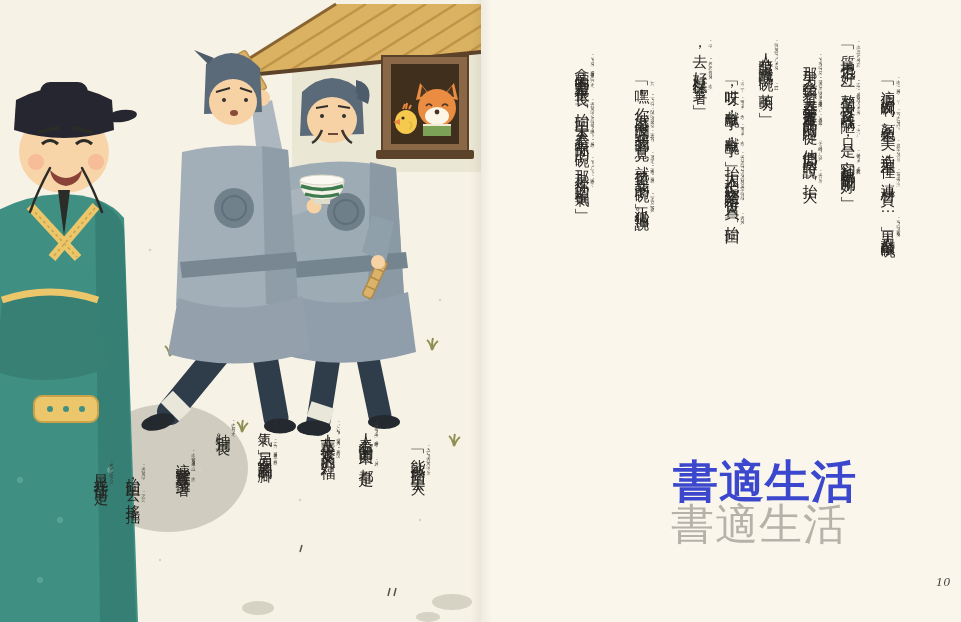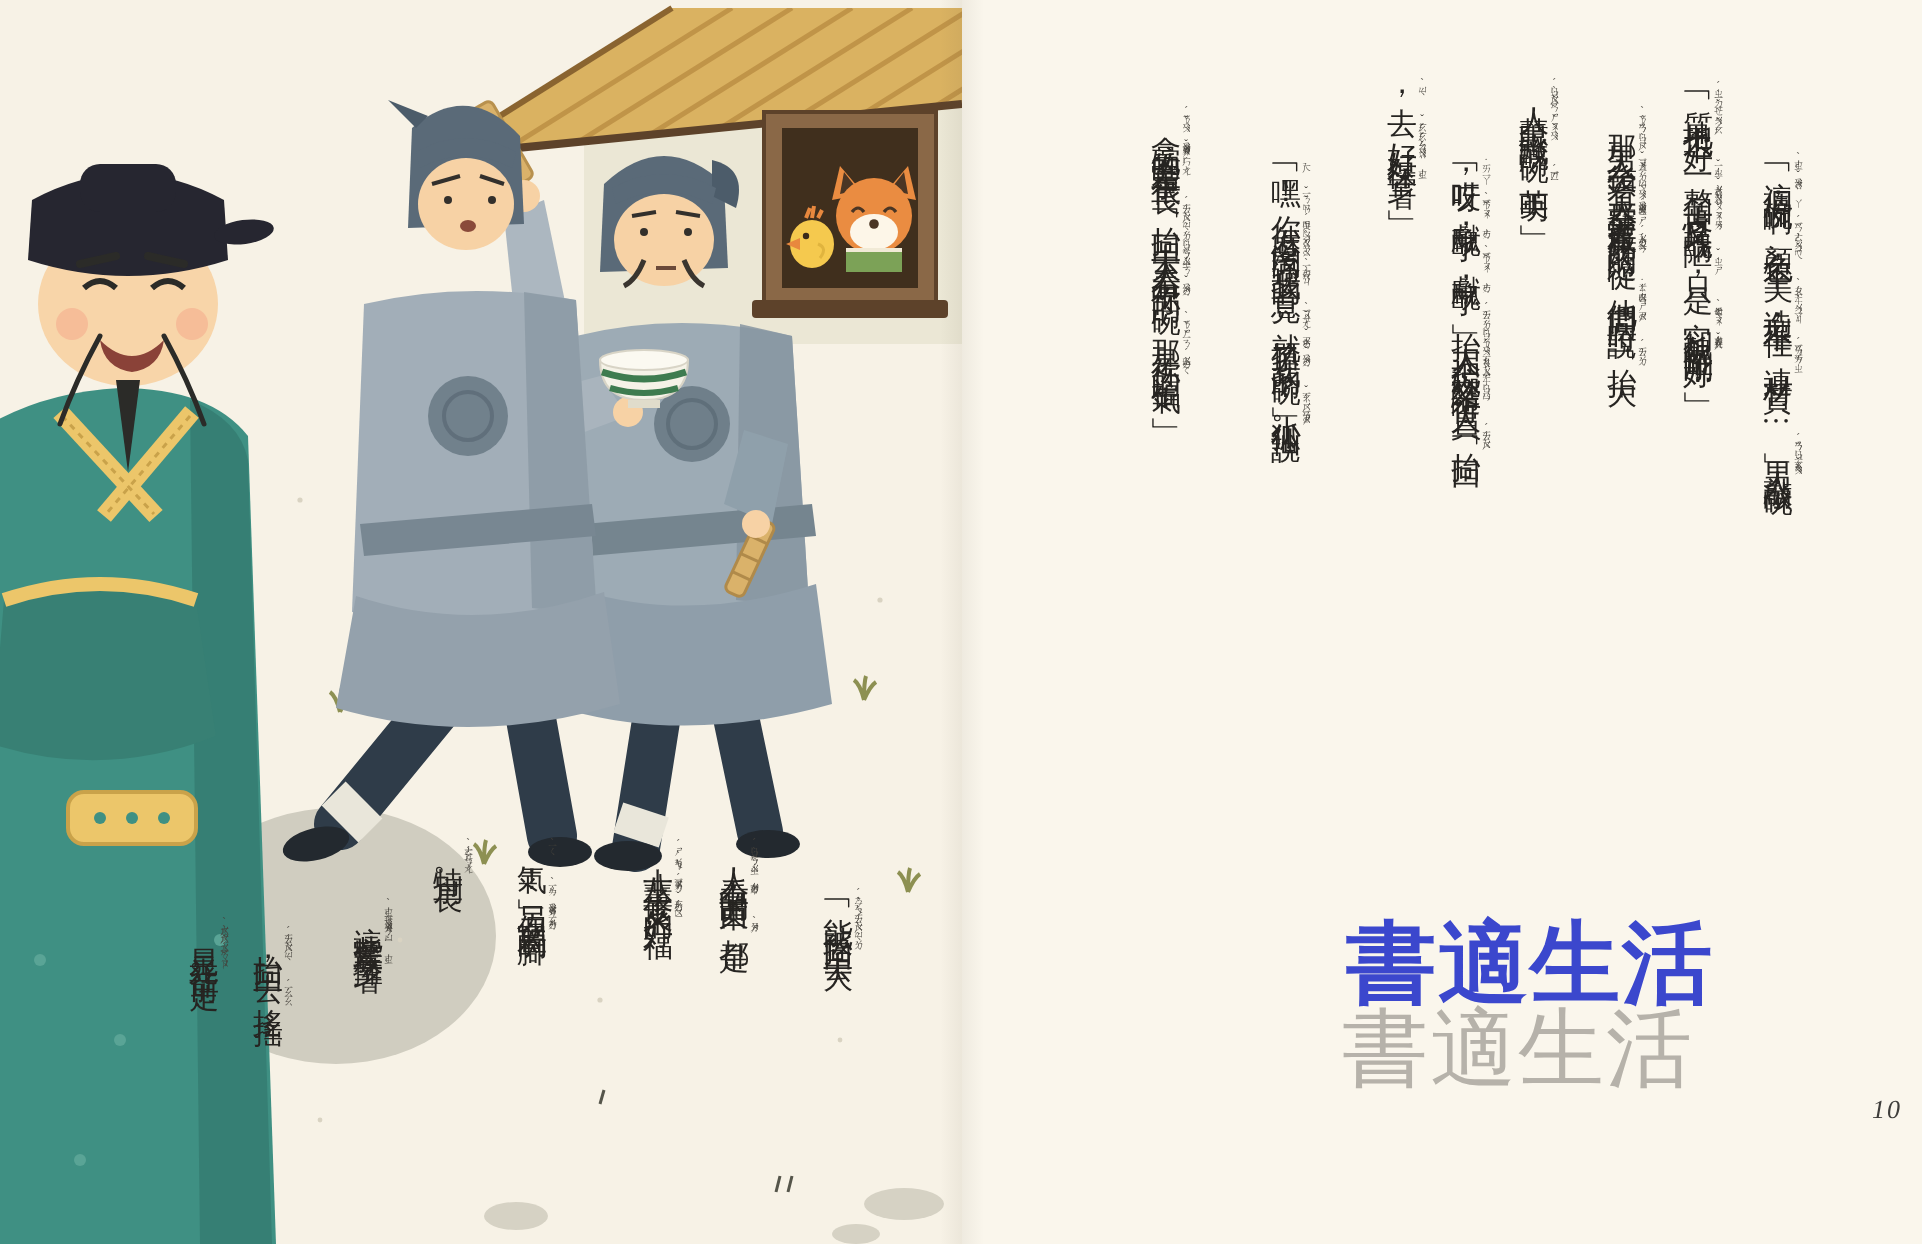--- a/index.html
+++ b/index.html
@@ -36,21 +36,21 @@
   .page-left .vcol:nth-child(5){left:208px;top:420px}
   .page-left .vcol:nth-child(6){left:168px;top:450px}
   .page-left .vcol:nth-child(7){left:118px;top:464px}
   .page-left .vcol:nth-child(8){left:86px;top:460px}
 
   .watermark{position:absolute;writing-mode:horizontal-tb;font-weight:bold;
              letter-spacing:1px;pointer-events:none;white-space:nowrap;}
   .watermark-blue{left:192px;top:452px;font-size:45px;color:#2130c9;opacity:.88;z-index:6;}
   .watermark-gray{left:190px;top:496px;font-size:43px;color:#a6a29a;opacity:.8;z-index:5;font-weight:normal;}
 
-  .page-number{position:absolute;right:10px;bottom:59px;font-style:italic;font-size:13px;
+  .page-number{position:absolute;right:10px;bottom:32px;font-style:italic;font-size:13px;
                color:#3f3e3b;z-index:4;letter-spacing:1px;}
 </style>
 </head>
 <body>
 
 <div class="book">
 
   <div class="page page-left">
     <svg class="illus" width="481" height="622" viewBox="0 0 481 622">
       <defs>

